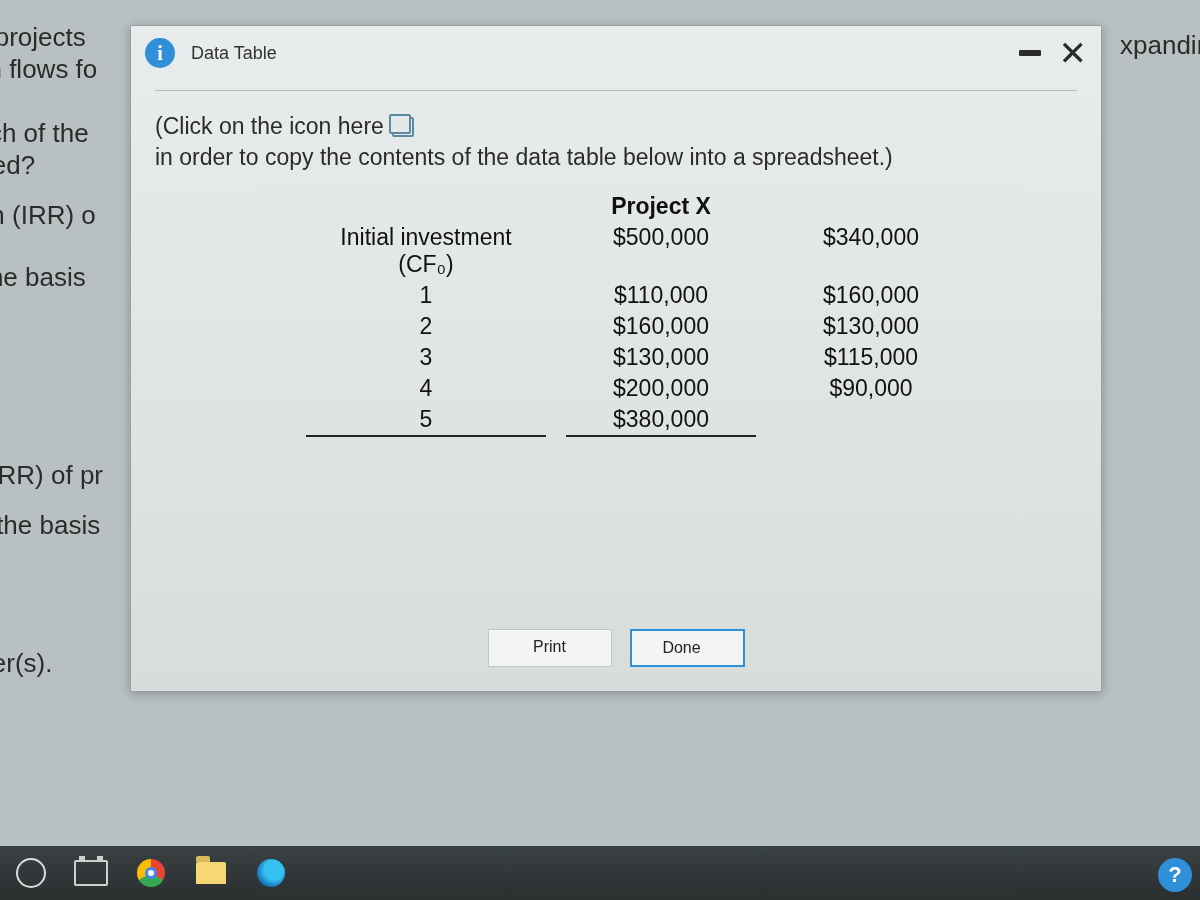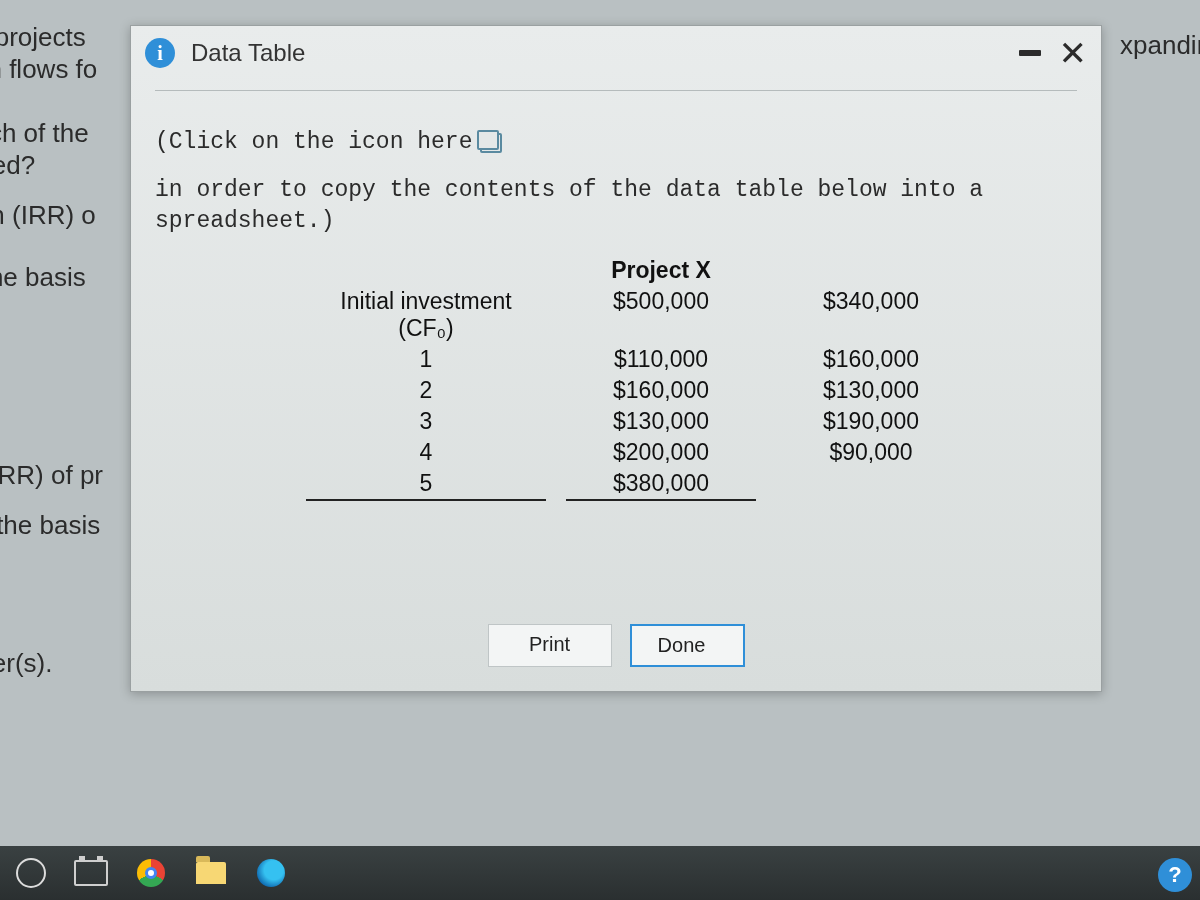--- a/index.html
+++ b/index.html
@@ -46,21 +46,21 @@
     color: #fff;
     display: flex;
     align-items: center;
     justify-content: center;
     font-weight: bold;
     font-size: 20px;
     font-family: Georgia, serif;
   }
   .dialog-title {
     margin-left: 16px;
-    font-size: 24px;
+    font-size: 18px;
     color: #333;
   }
   .dialog-controls {
     margin-left: auto;
     display: flex;
     align-items: center;
     gap: 18px;
   }
   .min-icon {
     width: 22px;
@@ -75,29 +75,28 @@
     font-weight: 400;
   }
   .dialog-body {
     padding: 14px 24px 0 24px;
   }
   .instruction {
     border: 1px solid #b5bbbc;
     border-left: none;
     border-right: none;
     border-bottom: none;
-    padding-top: 36px;
+    padding-top: 20px;
     font-size: 23px;
     color: #2b2b2b;
     line-height: 1.35;
     display: flex;
     flex-wrap: wrap;
     align-items: center;
-    gap: 17px 8px;
-    font-family: Liberation Mono, monospace;
+    gap: 0 8px;
   }
   .copy-icon {
     width: 18px;
     height: 16px;
     border: 2px solid #5a8aa0;
     border-radius: 2px;
     position: relative;
   }
   .copy-icon::after {
     content: "";
@@ -137,21 +136,21 @@
     bottom: 24px;
     left: 0;
     width: 100%;
     display: flex;
     justify-content: center;
     gap: 18px;
   }
   .btn {
     min-width: 86px;
     padding: 8px 18px;
-    font-size: 20px;
+    font-size: 16px;
     background: #f3f5f5;
     border: 1px solid #bfc5c6;
     color: #222;
     text-align: center;
     cursor: pointer;
   }
   .btn.primary {
     border: 2px solid #2f8fd8;
     padding-left: 7px;
   }
@@ -307,21 +306,21 @@
         <div>$160,000</div>
       </div>
       <div class="row">
         <div>2</div>
         <div>$160,000</div>
         <div>$130,000</div>
       </div>
       <div class="row">
         <div>3</div>
         <div>$130,000</div>
-        <div>$190,000</div>
+        <div>$115,000</div>
       </div>
       <div class="row">
         <div>4</div>
         <div>$200,000</div>
         <div>$90,000</div>
       </div>
       <div class="row rule-bottom">
         <div>5</div>
         <div>$380,000</div>
       </div>

